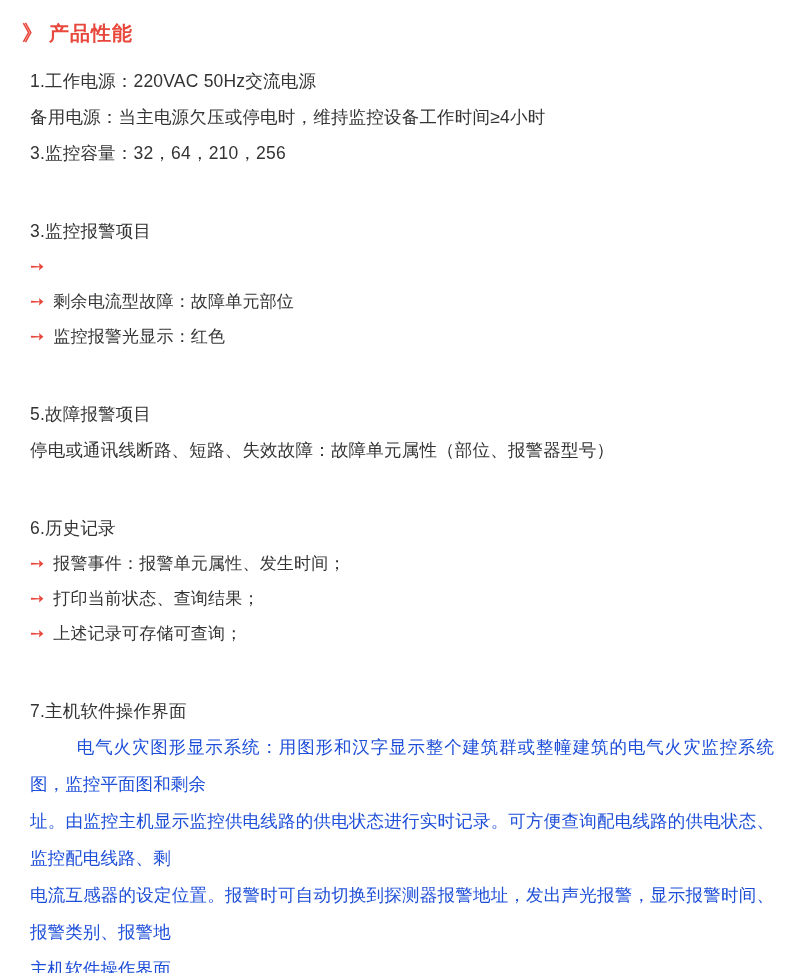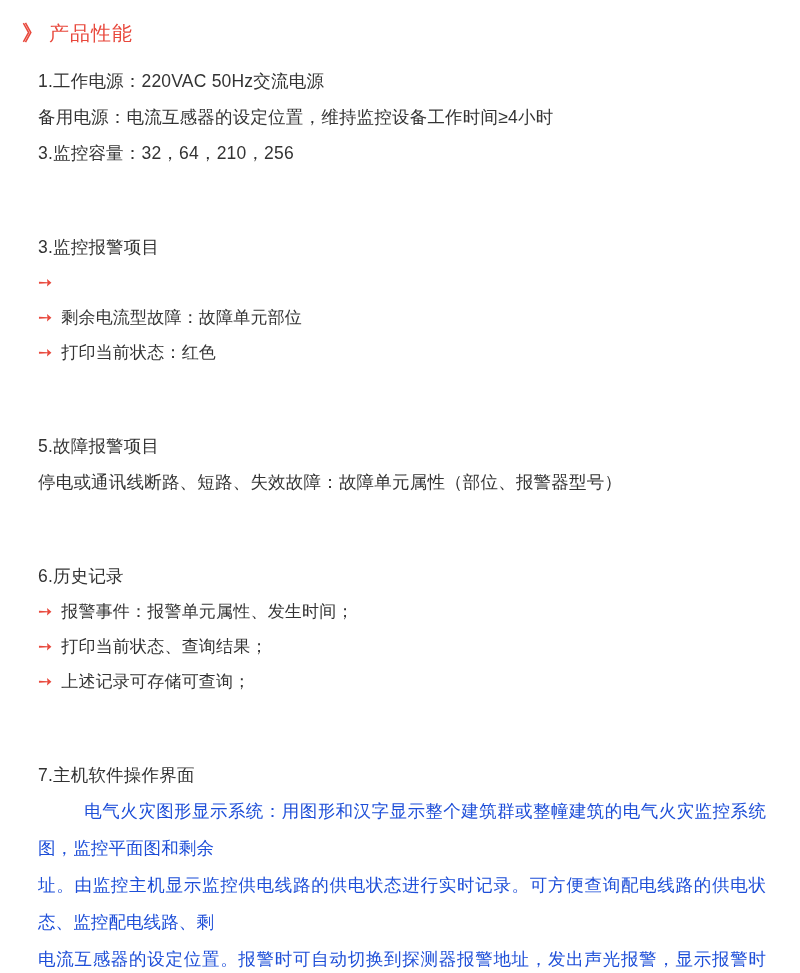--- a/index.html
+++ b/index.html
@@ -33,21 +33,21 @@
     color: #e8483c;
     font-size: 21px;
     line-height: 1;
     font-weight: 700;
     letter-spacing: -2px;
     transform: translateY(-1px);
   }
   .heading-text {
     color: #e8483c;
     font-size: 20px;
-    font-weight: 400;
+    font-weight: 700;
     letter-spacing: 1px;
   }
 
   
   .line {
     font-size: 17.5px;
     line-height: 36px;
     color: #333333;
     letter-spacing: 0.2px;
     white-space: pre-wrap;
@@ -76,52 +76,52 @@
   .para {
     font-size: 17.5px;
     line-height: 37px;
     color: #1d4ed8;
     letter-spacing: 0.1px;
     text-align: justify;
     text-justify: inter-ideograph;
   }
   .para .first-indent { display: inline-block; width: 46px; }
 
-  .block { margin: 16px; padding: 0; }
+  .block { margin: 8px; padding: 0; }
 </style>
 </head>
 <body>
 
 <div class="page">
 
   <div class="section-heading">
     <span class="heading-mark">》</span>
     <span class="heading-text">产品性能</span>
   </div>
 
   <div class="block">
     <div class="line">1.工作电源：220VAC 50Hz交流电源</div>
-    <div class="line">备用电源：电流互感器的设定位置，维持监控设备工作时间≥4小时</div>
+    <div class="line">备用电源：当主电源欠压或停电时，维持监控设备工作时间≥4小时</div>
     <div class="line">3.监控容量：32，64，210，256</div>
   </div>
 
   <div class="spacer-md"></div>
 
   <div class="block">
     <div class="line">3.监控报警项目</div>
     <div class="arrow-line">
       <span class="arrow-glyph">➙</span>
     </div>
     <div class="arrow-line">
       <span class="arrow-glyph">➙</span>
       <span class="arrow-text">剩余电流型故障：故障单元部位</span>
     </div>
     <div class="arrow-line">
       <span class="arrow-glyph">➙</span>
-      <span class="arrow-text">打印当前状态：红色</span>
+      <span class="arrow-text">监控报警光显示：红色</span>
     </div>
   </div>
 
   <div class="spacer-md"></div>
 
   <div class="block">
     <div class="line">5.故障报警项目</div>
     <div class="line">停电或通讯线断路、短路、失效故障：故障单元属性（部位、报警器型号）</div>
   </div>
 

